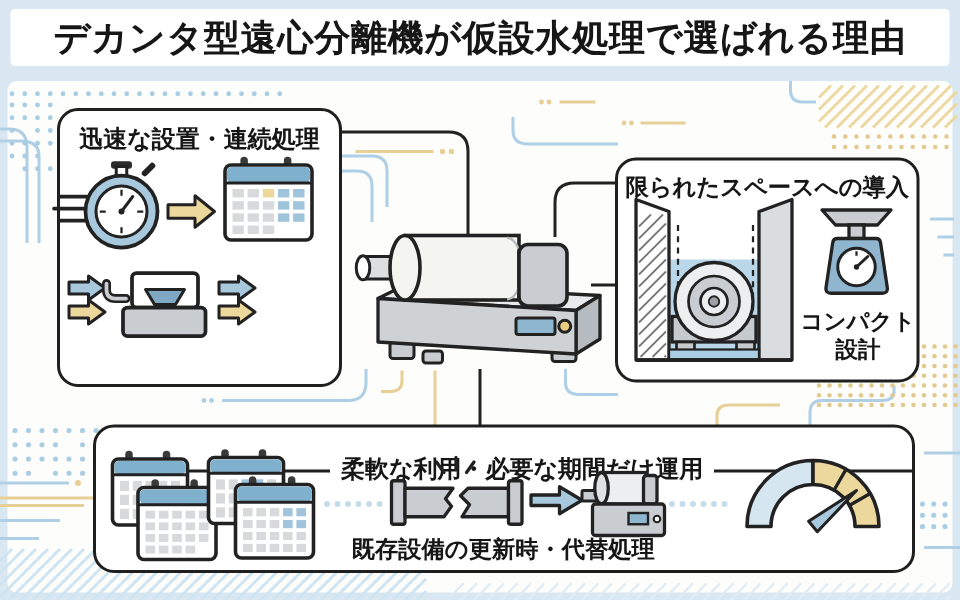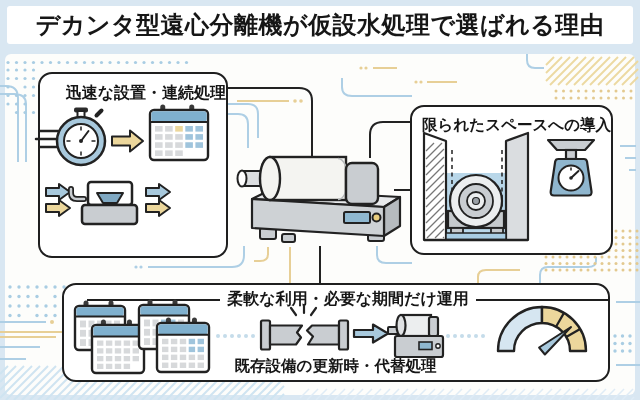--- a/index.html
+++ b/index.html
@@ -7,27 +7,27 @@
         font-family:"Liberation Sans","DejaVu Sans",sans-serif;}
   .title-bar{position:absolute;left:7px;top:6px;width:626px;height:38px;background:#ffffff;
              border-radius:3px;display:flex;align-items:center;justify-content:center;z-index:2;}
   .title-bar h1{margin:0;font-size:24px;font-weight:bold;color:#161616;letter-spacing:.5px;}
   .main-card{position:absolute;left:5px;top:54px;width:630px;height:341px;background:#fdfdfb;
              border-radius:6px;z-index:0;}
   svg.layer{position:absolute;left:0;top:0;pointer-events:none;}
   #decor{z-index:1;}
   #art{z-index:3;}
   .panel{position:absolute;background:#ffffff;border:2.5px solid #1f1f1f;border-radius:14px;z-index:2;box-sizing:border-box;}
-  .panel h2{margin:0;font-size:16px;font-weight:bold;color:#161616;text-align:right;white-space:nowrap;}
+  .panel h2{margin:0;font-size:16px;font-weight:bold;color:#161616;text-align:center;white-space:nowrap;}
   #panel-rapid{left:38px;top:72px;width:190px;height:186px;}
   #panel-rapid h2{margin-top:9px;}
   #panel-space{left:410px;top:105px;width:203px;height:150px;}
   #panel-space h2{margin-top:8px;font-size:15.5px;}
   #panel-flex{left:62px;top:283px;width:548px;height:99px;}
-  .flex-title{position:absolute;left:-1px;right:-1px;top:4px;display:flex;align-items:center;gap:7px;padding-left:24px;}
+  .flex-title{position:absolute;left:-1px;right:-1px;top:18px;display:flex;align-items:center;gap:7px;padding-left:24px;}
   .flex-title .rule{flex:1;height:0;border-top:2.5px solid #1f1f1f;}
   .caption{position:absolute;font-weight:bold;color:#161616;text-align:center;}
   #caption-compact{left:114px;top:99px;width:92px;font-size:15px;line-height:1.25;white-space:pre-line;}
   #caption-replace{left:164px;top:71px;width:215px;font-size:15.5px;}
   #caption-temp{left:428px;top:72px;width:110px;font-size:16px;}
 </style>
 </head>
 <body>
 
 <div class="page">
@@ -348,20 +348,22 @@
   <header class="title-bar">
     <h1>デカンタ型遠心分離機が仮設水処理で選ばれる理由</h1>
   </header>
 
   <section class="panel" id="panel-rapid">
     <h2>迅速な設置・連続処理</h2>
   </section>
 
   <section class="panel" id="panel-space">
     <h2>限られたスペースへの導入</h2>
+    <div class="caption" id="caption-compact">コンパクト
+設計</div>
   </section>
 
   <section class="panel" id="panel-flex">
     <div class="flex-title">
       <span class="rule"></span>
       <h2>柔軟な利用・必要な期間だけ運用</h2>
       <span class="rule"></span>
     </div>
     <div class="caption" id="caption-replace">既存設備の更新時・代替処理</div>
   </section>

